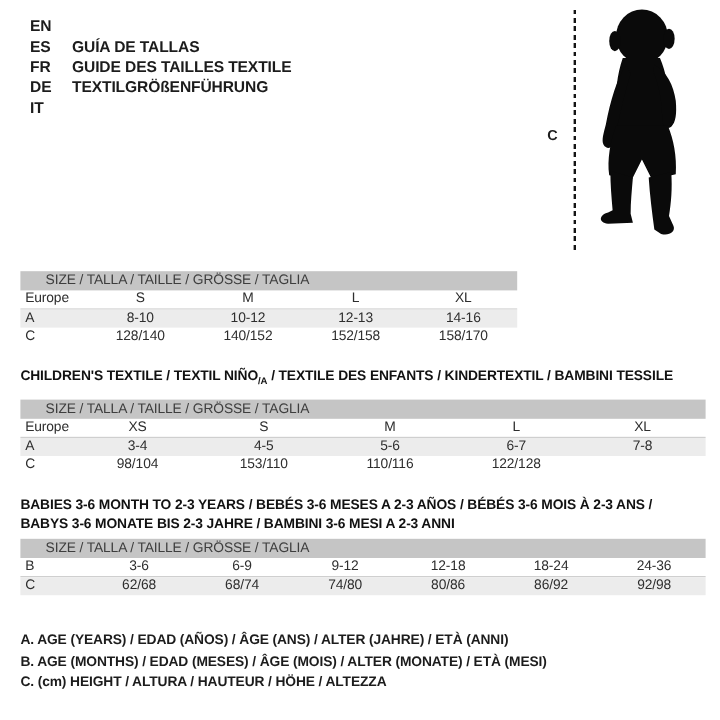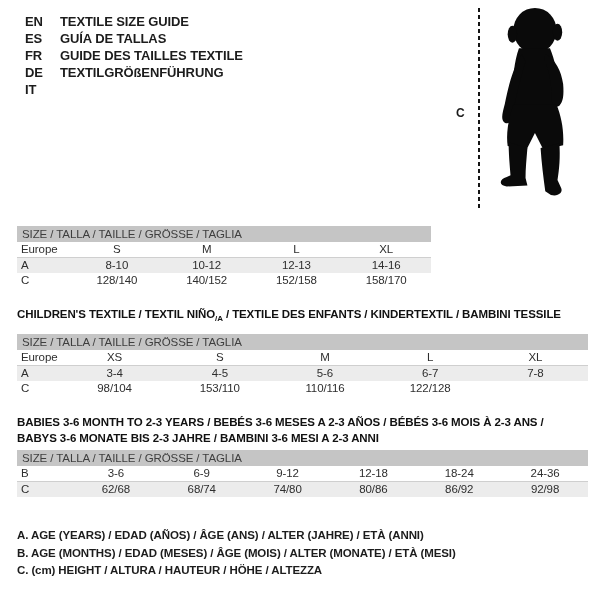--- a/index.html
+++ b/index.html
@@ -38,39 +38,38 @@
   .sec-children { margin-top:18px; }
   .sec-children .table { width:571px; margin-top:10px; }
   .sec-children .trow { grid-template-columns:45px repeat(5, 1fr); }
 
   .sec-babies { margin-top:18px; }
   .sec-babies .table { width:571px; margin-top:4px; }
   .sec-babies .trow { grid-template-columns:56px repeat(6, 1fr); }
 
   .thead {
     background:#c5c5c5; height:16px; line-height:16px;
-    font-size:11.5px; color:#3e3e3e; padding-left:5px;
+    font-size:11.5px; color:#3e3e3e; padding-left:21px;
   }
   .trow { display:grid; height:15px; line-height:15px; font-size:11.5px; color:#2e2e2e; }
   .trow.shaded { background:#ececec; }
   .trow.ruled { border-bottom:1px solid #cfcfcf; }
   .cell { text-align:center; overflow:hidden; }
   .cell.label { text-align:left; padding-left:4px; }
 
   
   .legend { margin-top:30px; }
   .legend-line { line-height:17.5px; font-size:11.5px; font-weight:bold; white-space:nowrap; }
 </style>
 </head>
 <body>
 
 <div class="lang-list">
     <div class="lang-row">
        <span class="lang-code">EN</span>
-       <span class="lang-label">TEXTILE SIZE GUIDE</span>
      </div>
     <div class="lang-row">
        <span class="lang-code">ES</span>
        <span class="lang-label">GUÍA DE TALLAS</span>
      </div>
     <div class="lang-row">
        <span class="lang-code">FR</span>
        <span class="lang-label">GUIDE DES TAILLES TEXTILE</span>
      </div>
     <div class="lang-row">

